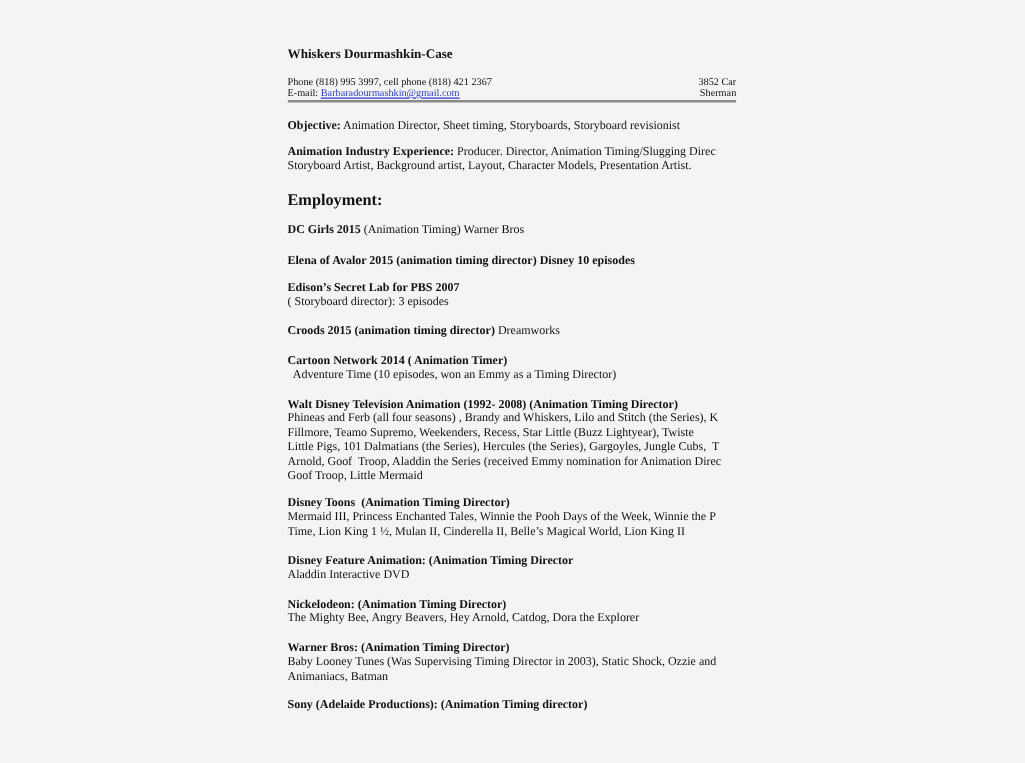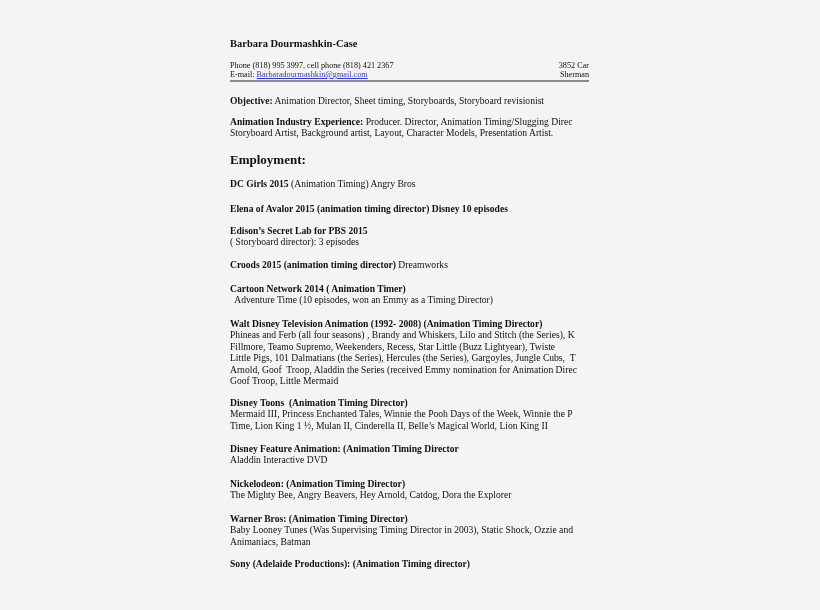--- a/index.html
+++ b/index.html
@@ -27,21 +27,21 @@
     .rule { top: 80px; width: 359px; height: 2px; background: #8a8a8a; }
     .txt { font-size: 9.6px; line-height: 11.4px; }
     .b { font-weight: bold; }
     .h2 { font-size: 13px; font-weight: bold; }
   </style>
 </head>
 <body>
 
 <div class="page">
 
-  <div class="abs name">Barbara Dourmashkin-Case</div>
+  <div class="abs name">Whiskers Dourmashkin-Case</div>
 
   <div class="abs contact phone">
     <span>Phone (818) 995 3997, cell phone (818) 421 2367</span>
     <span class="right">3852 Car</span>
   </div>
   <div class="abs contact email">
     <span>E-mail: </span><a>Barbaradourmashkin@gmail.com</a>
     <span class="right">Sherman</span>
   </div>
   <div class="abs rule"></div>
@@ -51,29 +51,29 @@
   </div>
 
   <div class="abs txt" style="top:116px">
     <div><span class="b">Animation Industry Experience:</span><span> Producer. Director, Animation Timing/Slugging Direc</span></div>
     <div>Storyboard Artist, Background artist, Layout, Character Models, Presentation Artist.</div>
   </div>
 
   <div class="abs h2" style="top:152px">Employment:</div>
 
   <div class="abs txt" style="top:178px">
-    <span class="b">DC Girls 2015</span><span> (Animation Timing) Angry Bros</span>
+    <span class="b">DC Girls 2015</span><span> (Animation Timing) Warner Bros</span>
   </div>
 
   <div class="abs txt" style="top:203px">
     <span class="b">Elena of Avalor 2015 (animation timing director) Disney 10 episodes</span>
   </div>
 
   <div class="abs txt" style="top:225px">
-    <div class="b">Edison’s Secret Lab for PBS 2015</div>
+    <div class="b">Edison’s Secret Lab for PBS 2007</div>
     <div>( Storyboard director): 3 episodes</div>
   </div>
 
   <div class="abs txt" style="top:259px">
     <span class="b">Croods 2015 (animation timing director)</span><span> Dreamworks</span>
   </div>
 
   <div class="abs txt" style="top:283px">
     <div class="b">Cartoon Network 2014 ( Animation Timer)</div>
     <div style="white-space:pre">  Adventure Time (10 episodes, won an Emmy as a Timing Director)</div>

